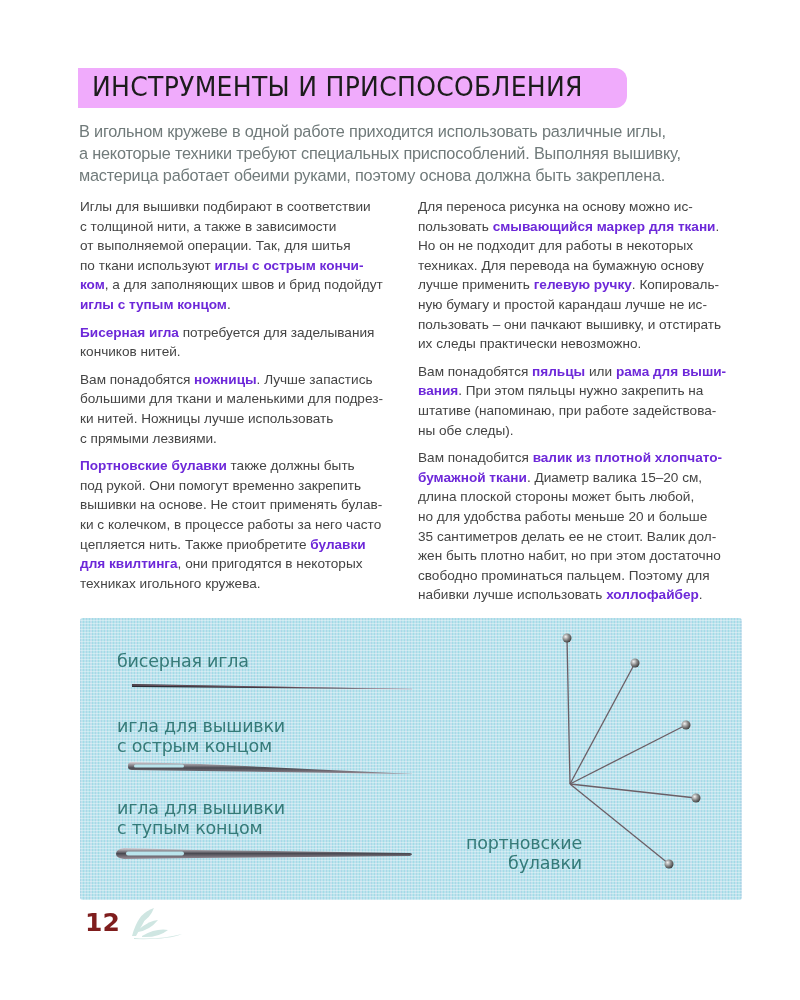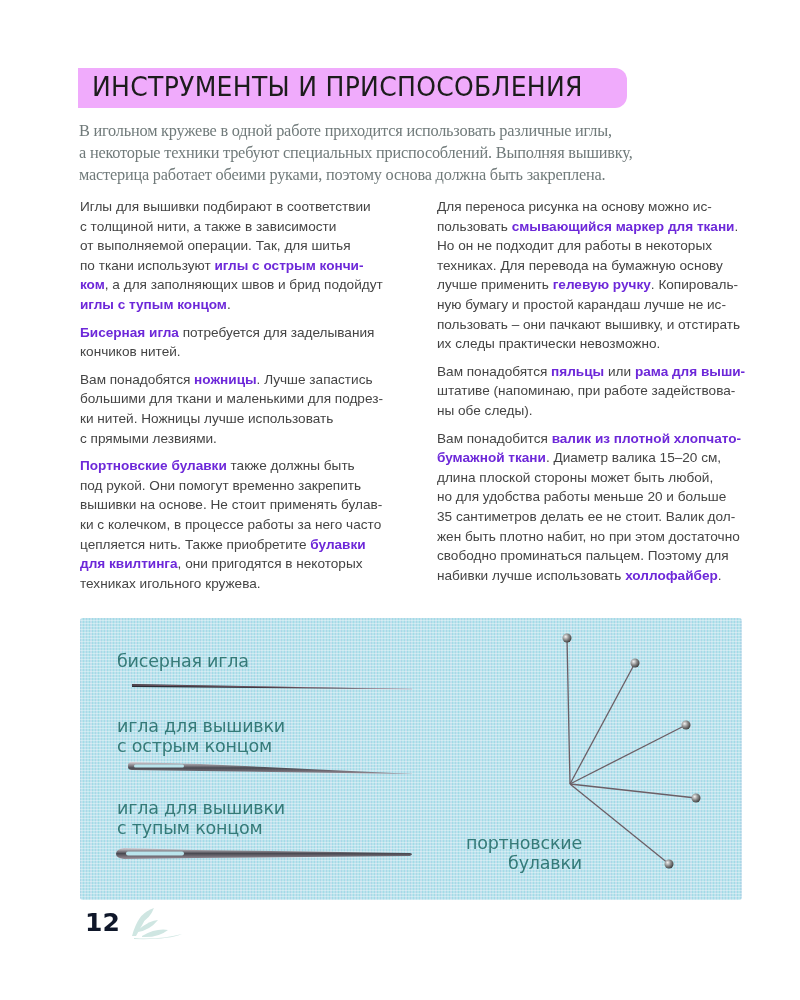--- a/index.html
+++ b/index.html
@@ -12,31 +12,31 @@
       background: #f0abfc; border-radius: 0 12px 12px 0;
     }
     .title-text {
       position: absolute; left: 14px; top: 3px;
       font-family: "DejaVu Sans", sans-serif; font-size: 27px; font-weight: normal;
       letter-spacing: 0.3px; color: #1c1c1c; white-space: nowrap;
       transform: scaleX(0.93); transform-origin: left center;
     }
     .intro {
       position: absolute; left: 79px; top: 120px; width: 660px;
-      font-family: Liberation Serif, serif; font-size: 16.3px; line-height: 22px;
+      font-family: Liberation Sans, sans-serif; font-size: 16.3px; line-height: 22px;
       color: #707a7a; letter-spacing: -0.2px;
     }
     .intro p { margin: 0; white-space: nowrap; }
     .col {
       position: absolute; top: 197px; width: 335px;
       font-family: "Liberation Sans", sans-serif; font-size: 13.6px; line-height: 19.6px;
       color: #444;
     }
     .col.left { left: 80px; }
-    .col.right { left: 437px; }
+    .col.right { left: 418px; }
     .col p { margin: 0 0 8px 0; }
     .col .ln { display: block; white-space: nowrap; }
     .col b { font-weight: bold; color: #6d28d9; }
     .photo {
       position: absolute; left: 80px; top: 618px; width: 662px; height: 282px;
       border-radius: 3px; overflow: hidden;
       background-color: #b9e4ec;
       background-image:
         repeating-linear-gradient(0deg, rgba(255,255,255,0.35) 0 1px, rgba(255,255,255,0) 1px 3px),
         repeating-linear-gradient(90deg, rgba(120,200,220,0.35) 0 1px, rgba(255,255,255,0) 1px 3px),
@@ -44,21 +44,21 @@
     }
     .ph-label {
       position: absolute; font-family: "DejaVu Sans", sans-serif; font-size: 17.5px; line-height: 20px;
       color: #357a78; white-space: nowrap; letter-spacing: -0.2px;
     }
     .ph-label .ln { display: block; }
     .ph-label.right-align { text-align: right; }
     .photo svg { position: absolute; left: 0; top: 0; }
     .page-num {
       position: absolute; left: 85px; top: 908px; font-family: "DejaVu Sans", sans-serif;
-      font-weight: bold; font-size: 25px; color: #0f172a;
+      font-weight: bold; font-size: 25px; color: #7f1d1d;
     }
     .ornament { position: absolute; left: 128px; top: 906px; }
   </style>
 </head>
 <body>
 
 <div class="title-band">
   <div class="title-text">ИНСТРУМЕНТЫ И ПРИСПОСОБЛЕНИЯ</div>
 </div>
 
@@ -104,20 +104,21 @@
     <span class="ln"><span>пользовать </span><b>смывающийся маркер для ткани</b><span>.</span></span>
     <span class="ln">Но он не подходит для работы в некоторых</span>
     <span class="ln">техниках. Для перевода на бумажную основу</span>
     <span class="ln"><span>лучше применить </span><b>гелевую ручку</b><span>. Копироваль-</span></span>
     <span class="ln">ную бумагу и простой карандаш лучше не ис-</span>
     <span class="ln">пользовать – они пачкают вышивку, и отстирать</span>
     <span class="ln">их следы практически невозможно.</span>
   </p>
   <p>
     <span class="ln"><span>Вам понадобятся </span><b>пяльцы</b><span> или </span><b>рама для выши-</b></span>
+    <span class="ln"><b>вания</b><span>. При этом пяльцы нужно закрепить на</span></span>
     <span class="ln">штативе (напоминаю, при работе задействова-</span>
     <span class="ln">ны обе следы).</span>
   </p>
   <p>
     <span class="ln"><span>Вам понадобится </span><b>валик из плотной хлопчато-</b></span>
     <span class="ln"><b>бумажной ткани</b><span>. Диаметр валика 15–20 см,</span></span>
     <span class="ln">длина плоской стороны может быть любой,</span>
     <span class="ln">но для удобства работы меньше 20 и больше</span>
     <span class="ln">35 сантиметров делать ее не стоит. Валик дол-</span>
     <span class="ln">жен быть плотно набит, но при этом достаточно</span>

